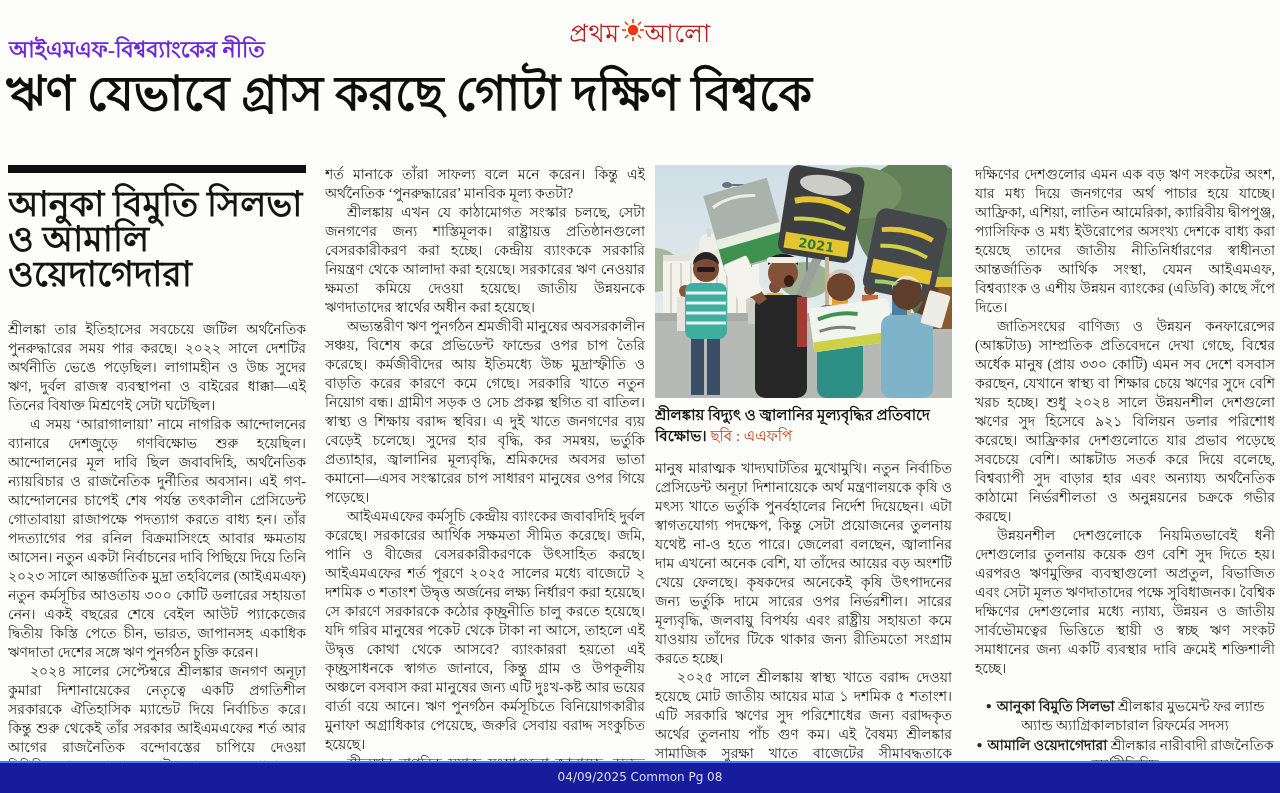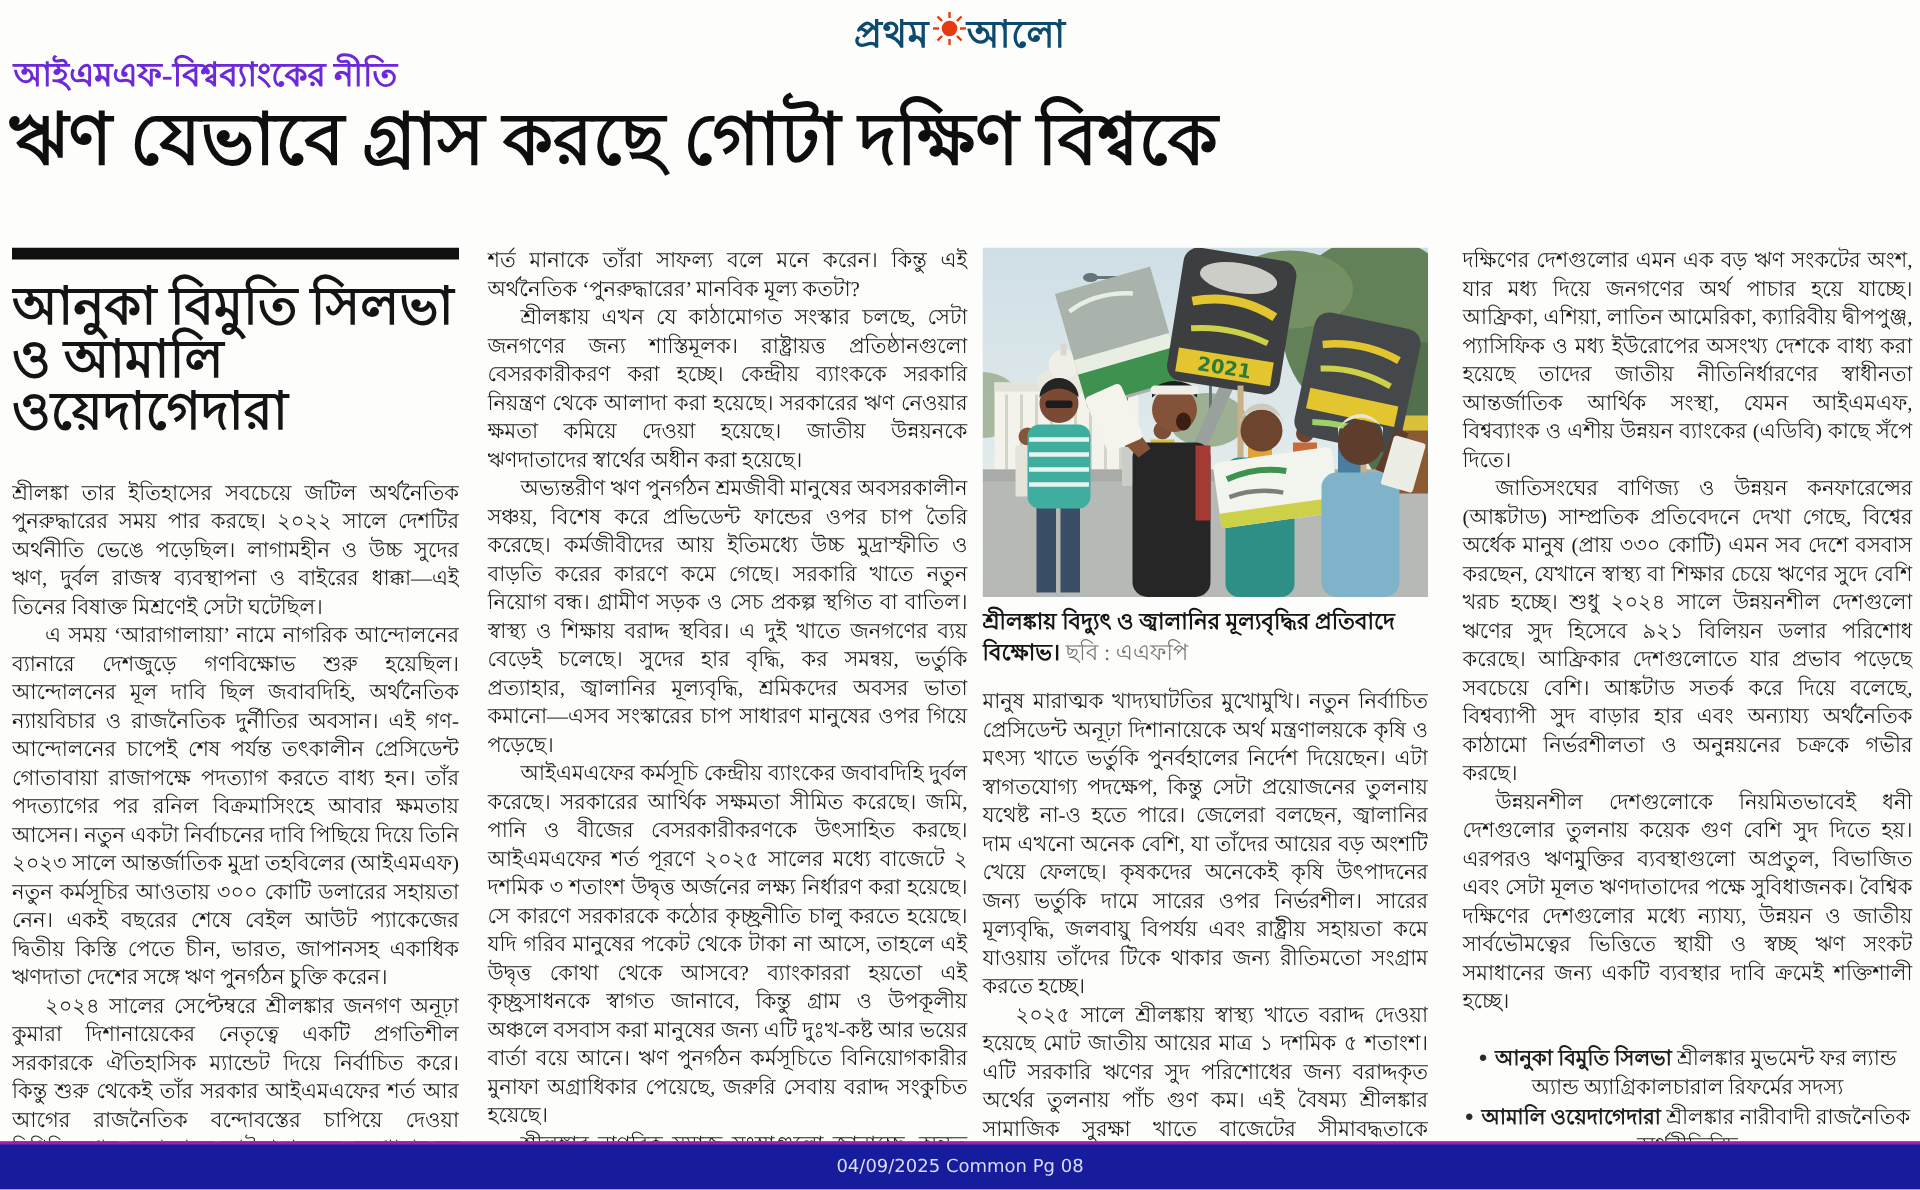--- a/index.html
+++ b/index.html
@@ -4,22 +4,22 @@
 <style>
   html,body { margin:0; padding:0; background:#888; }
   .page {
     position:relative; width:1280px; height:793px; margin:0 auto;
     background:#fdfdfb; overflow:hidden;
     font-family:"Liberation Serif","DejaVu Serif",serif;
     color:#1b1b1b;
   }
   
   .masthead {
-    position:absolute; top:3px; left:0; width:100%;
-    text-align:center; font-size:25px; font-weight:bold; color:#0c4a6e;
+    position:absolute; top:14px; left:0; width:100%;
+    text-align:center; font-size:25px; font-weight:normal; color:#b91c1c;
     letter-spacing:0.5px;
   }
   .masthead .sun { display:inline-block; vertical-align:middle; margin:0 1px 6px 2px; }
   
   .kicker {
     position:absolute; top:32px; left:9px;
     font-size:22px; font-weight:bold; color:#6d28d9;
   }
   .headline {
     position:absolute; top:64px; left:6px; width:1230px;
@@ -40,30 +40,30 @@
   .byline {
     font-size:35px; line-height:35px; font-weight:600; color:#141414;
     text-align:left; margin-bottom:28px;
   }
   
   .photo-wrap { width:297px; height:233px; overflow:hidden; background:#d8e2e4; }
   .caption {
     margin:7px 0 12px 0; text-align:left;
     font-size:15px; line-height:21px; font-weight:bold; color:#141414;
   }
-  .caption .credit { font-weight:normal; color:#737373; }
+  .caption .credit { font-weight:normal; color:#c2410c; }
   
   .bios { margin-top:18px; }
   .bio { margin:0 0 2px 0; text-align:center; }
   .bio .bullet { font-size:10px; color:#2a2a2a; margin-right:5px; vertical-align:2px; }
   .bio .bio-name { font-weight:bold; }
   
   .footer {
     position:absolute; left:0; bottom:0; width:1280px; height:30px;
-    background:#161c9c; border-top:2px solid #a21caf;
+    background:#161c9c; border-top:2px solid #3b82f6;
     color:#d9ddf6; text-align:center;
     font-family:"DejaVu Sans","Liberation Sans",sans-serif;
     font-size:12px; line-height:28px;
   }
 </style>
 </head>
 <body>
 
 <div class="page">
 

